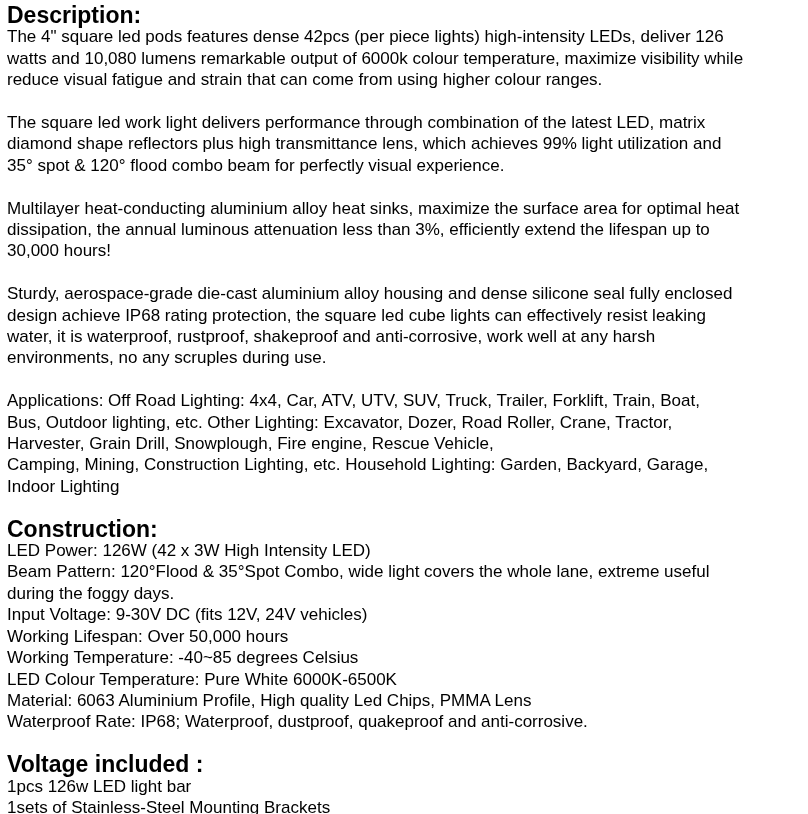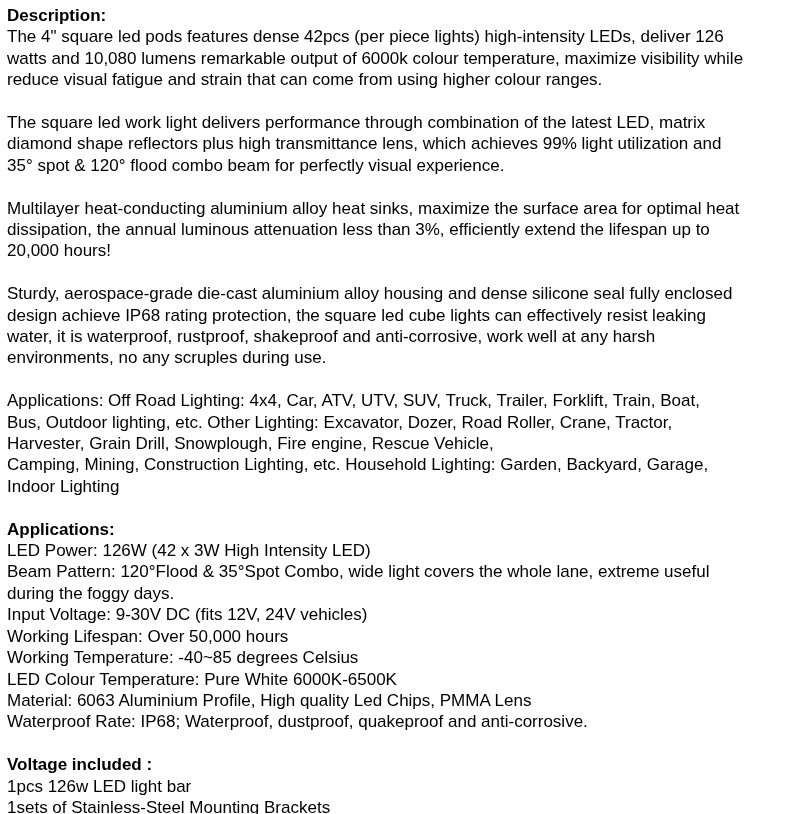--- a/index.html
+++ b/index.html
@@ -16,21 +16,21 @@
     box-sizing: border-box;
     width: 808px;
     padding: 5px 8px 0 7px;
     font-family: "Liberation Sans", "DejaVu Sans", sans-serif;
     font-size: 17px;
     line-height: 21.4px;
     color: #000000;
   }
   .doc h3 {
     margin: 0;
-    font-size: 17px;
+    font-size: 23px;
     line-height: 21.4px;
     font-weight: bold;
   }
   .doc p {
     margin: 0 0 21.4px 0;
     white-space: pre-line;
   }
   .doc p:last-child {
     margin-bottom: 0;
   }
@@ -45,34 +45,34 @@
   <p>The 4" square led pods features dense 42pcs (per piece lights) high-intensity LEDs, deliver 126
 watts and 10,080 lumens remarkable output of 6000k colour temperature, maximize visibility while
 reduce visual fatigue and strain that can come from using higher colour ranges.</p>
 
   <p>The square led work light delivers performance through combination of the latest LED, matrix
 diamond shape reflectors plus high transmittance lens, which achieves 99% light utilization and
 35° spot &amp; 120° flood combo beam for perfectly visual experience.</p>
 
   <p>Multilayer heat-conducting aluminium alloy heat sinks, maximize the surface area for optimal heat
 dissipation, the annual luminous attenuation less than 3%, efficiently extend the lifespan up to
-20,000 hours!</p>
+30,000 hours!</p>
 
   <p>Sturdy, aerospace-grade die-cast aluminium alloy housing and dense silicone seal fully enclosed
 design achieve IP68 rating protection, the square led cube lights can effectively resist leaking
 water, it is waterproof, rustproof, shakeproof and anti-corrosive, work well at any harsh
 environments, no any scruples during use.</p>
 
   <p>Applications: Off Road Lighting: 4x4, Car, ATV, UTV, SUV, Truck, Trailer, Forklift, Train, Boat,
 Bus, Outdoor lighting, etc. Other Lighting: Excavator, Dozer, Road Roller, Crane, Tractor,
 Harvester, Grain Drill, Snowplough, Fire engine, Rescue Vehicle,
 Camping, Mining, Construction Lighting, etc. Household Lighting: Garden, Backyard, Garage,
 Indoor Lighting</p>
 
-  <h3>Applications:</h3>
+  <h3>Construction:</h3>
 
   <p>LED Power: 126W (42 x 3W High Intensity LED)
 Beam Pattern: 120°Flood &amp; 35°Spot Combo, wide light covers the whole lane, extreme useful
 during the foggy days.
 Input Voltage: 9-30V DC (fits 12V, 24V vehicles)
 Working Lifespan: Over 50,000 hours
 Working Temperature: -40~85 degrees Celsius
 LED Colour Temperature: Pure White 6000K-6500K
 Material: 6063 Aluminium Profile, High quality Led Chips, PMMA Lens
 Waterproof Rate: IP68; Waterproof, dustproof, quakeproof and anti-corrosive.</p>

